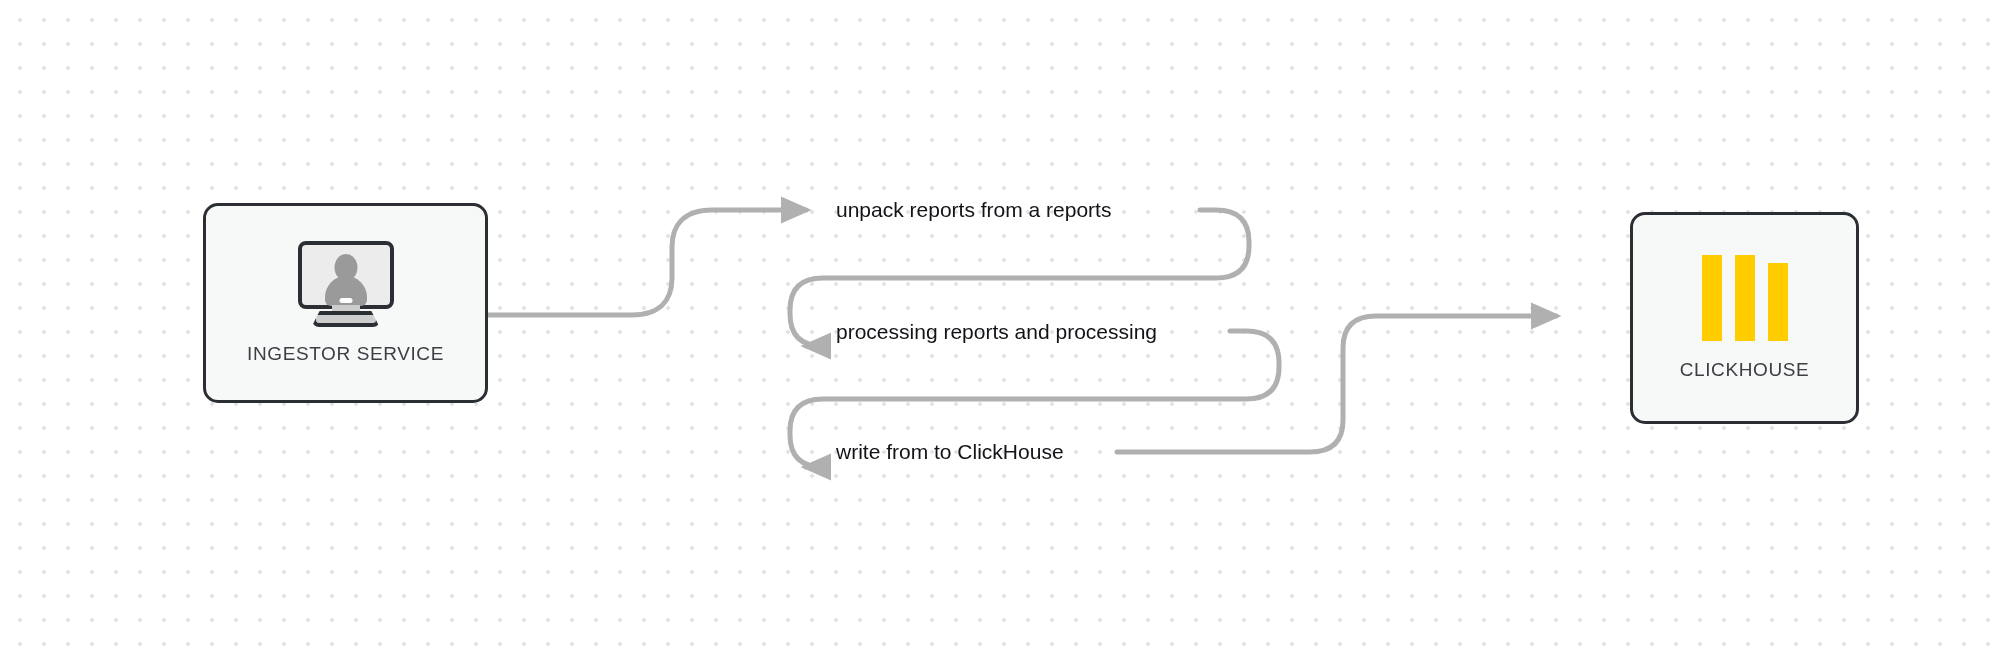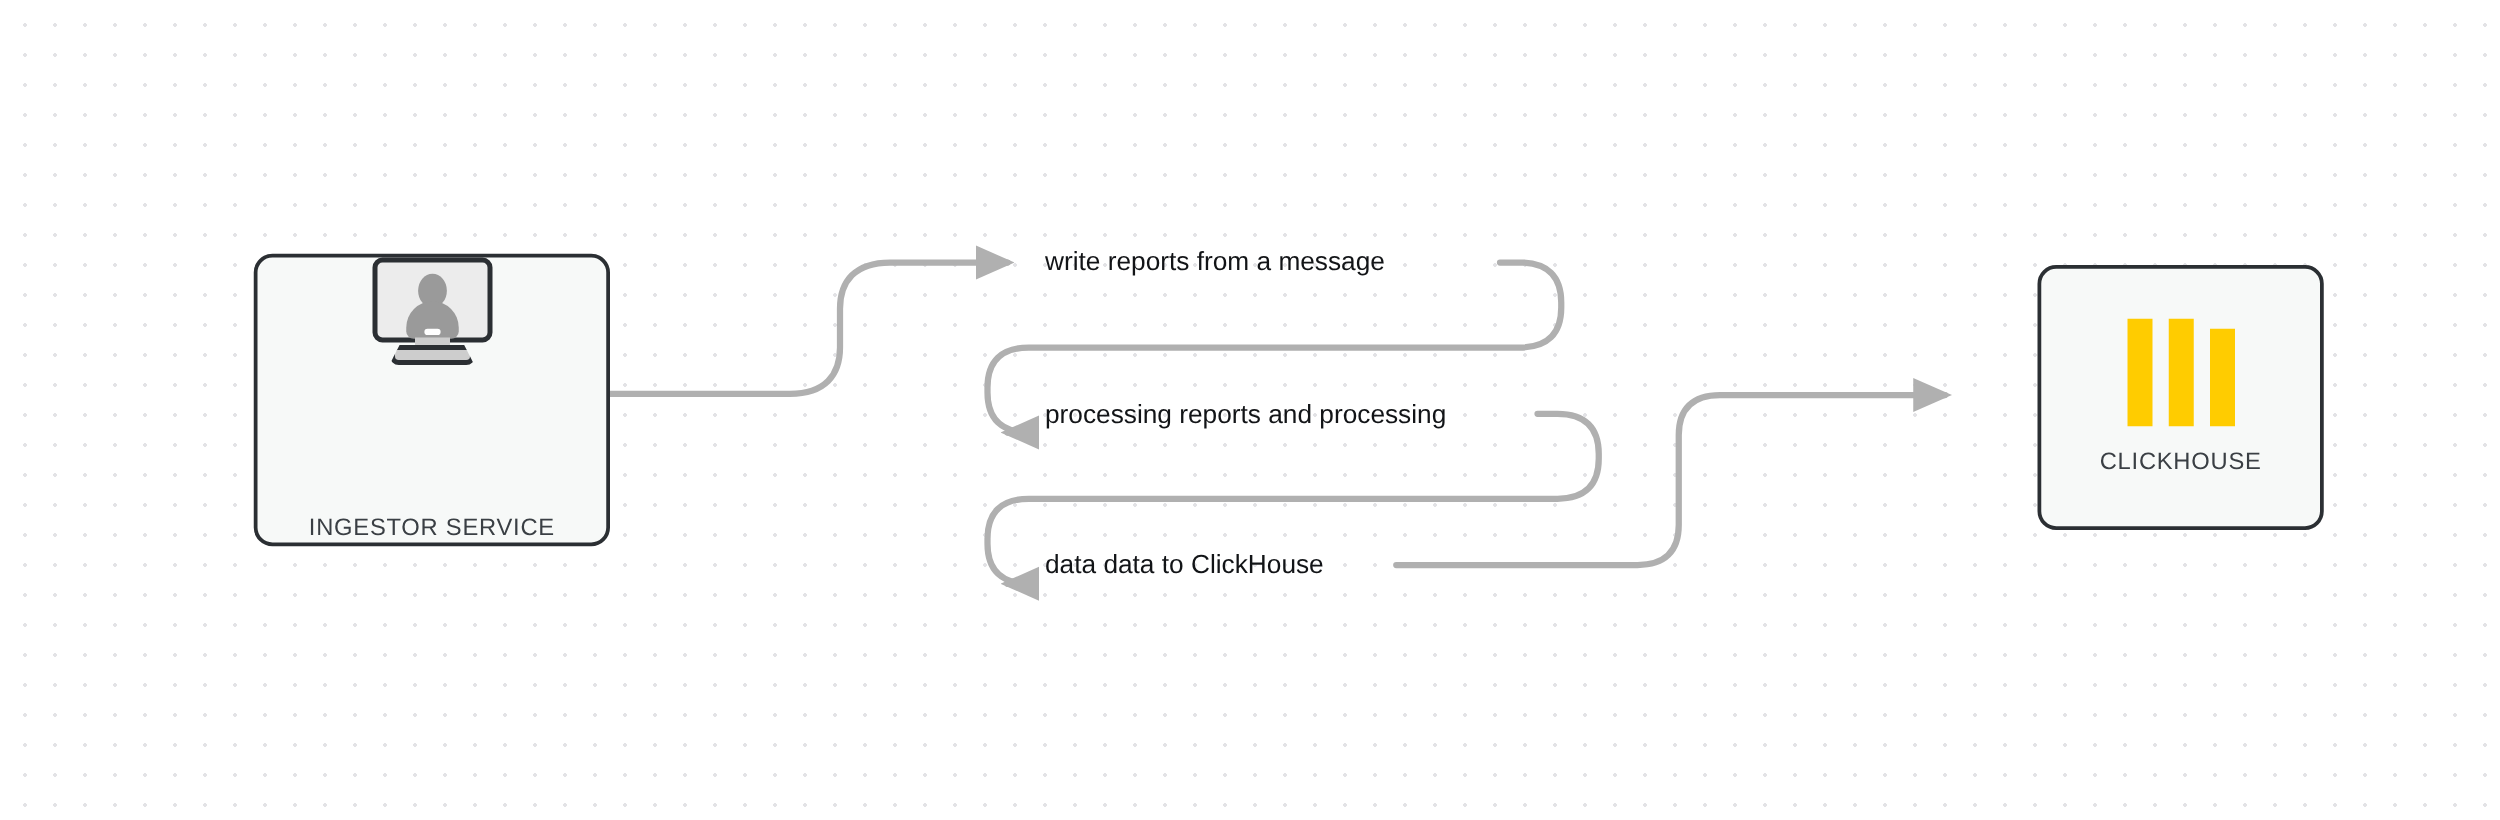--- a/index.html
+++ b/index.html
@@ -43,22 +43,21 @@
     font-size: 19px;
     letter-spacing: 0.6px;
     color: #3a3f44;
     white-space: nowrap;
   }
 
   #node-ingestor {
     left: 203px;
     top: 203px;
     width: 285px;
-    height: 234px;
-    justify-content: space-between;
+    height: 200px;
   }
   #node-ingestor .node-label { margin-top: 16px; }
 
   #node-clickhouse {
     left: 1630px;
     top: 212px;
     width: 229px;
     height: 212px;
   }
   #node-clickhouse .node-label { margin-top: 18px; }
@@ -188,25 +187,25 @@
       <path d="M 1230,331 L 1246,331 C 1268,331 1279,342 1279,363
                L 1279,367 C 1279,388 1268,399 1246,399
                L 823,399 C 801,399 790,410 790,431
                L 790,435 C 790,456 801,467 823,467 L 806,467" marker-end="url(#arrow)"></path>
 
       <path d="M 1117,452 L 1310,452 C 1332,452 1343,441 1343,420
                L 1343,348 C 1343,327 1354,316 1376,316 L 1556,316" marker-end="url(#arrow)"></path>
     </g>
   </svg>
 
-  <div class="edge-label" style="left:836px; top:210px;">write reports from a message</div>
+  <div class="edge-label" style="left:836px; top:210px;">unpack reports from a reports</div>
 
   <div class="edge-label" style="left:836px; top:332px;">processing reports and processing</div>
 
-  <div class="edge-label" style="left:836px; top:452px;">data data to ClickHouse</div>
+  <div class="edge-label" style="left:836px; top:452px;">write from to ClickHouse</div>
 
   <div class="node" id="node-ingestor">
     <div class="monitor-icon">
       <div class="monitor-screen">
         <div class="monitor-person">
           <div class="person-head"></div>
           <div class="person-body"></div>
         </div>
       </div>
       <div class="monitor-notch"></div>

